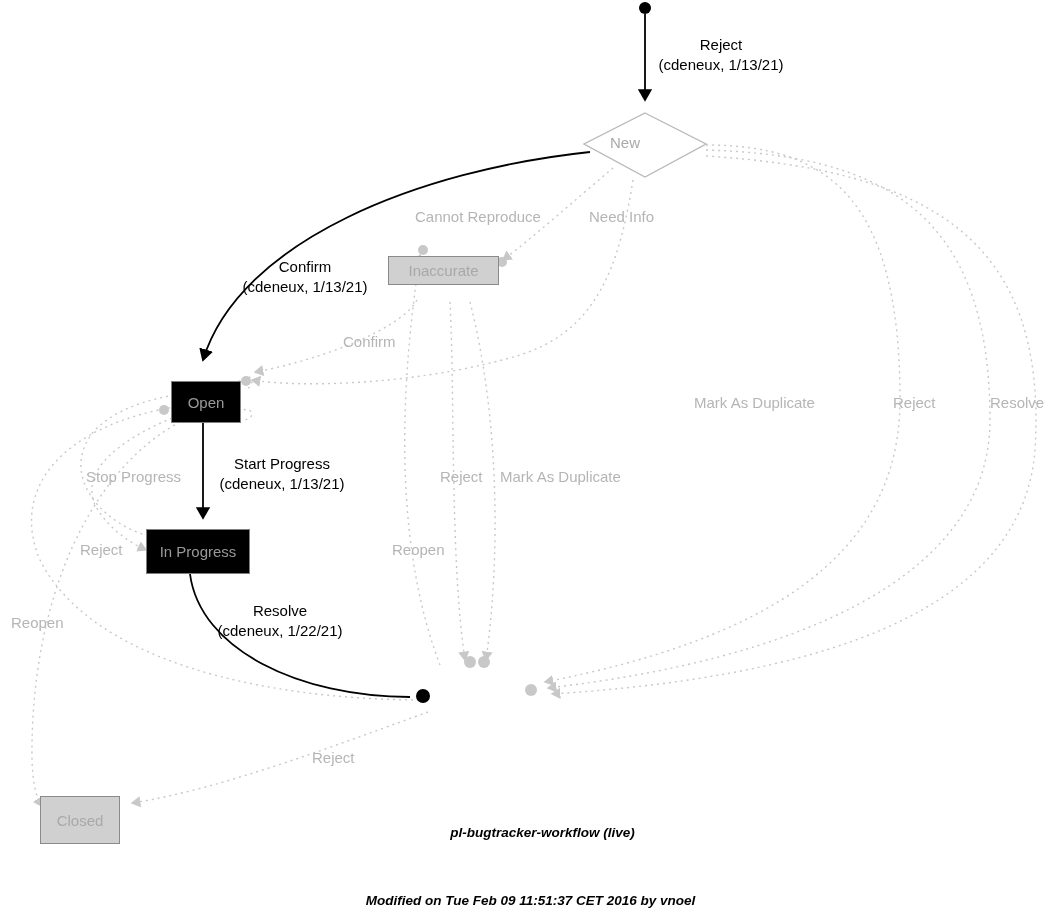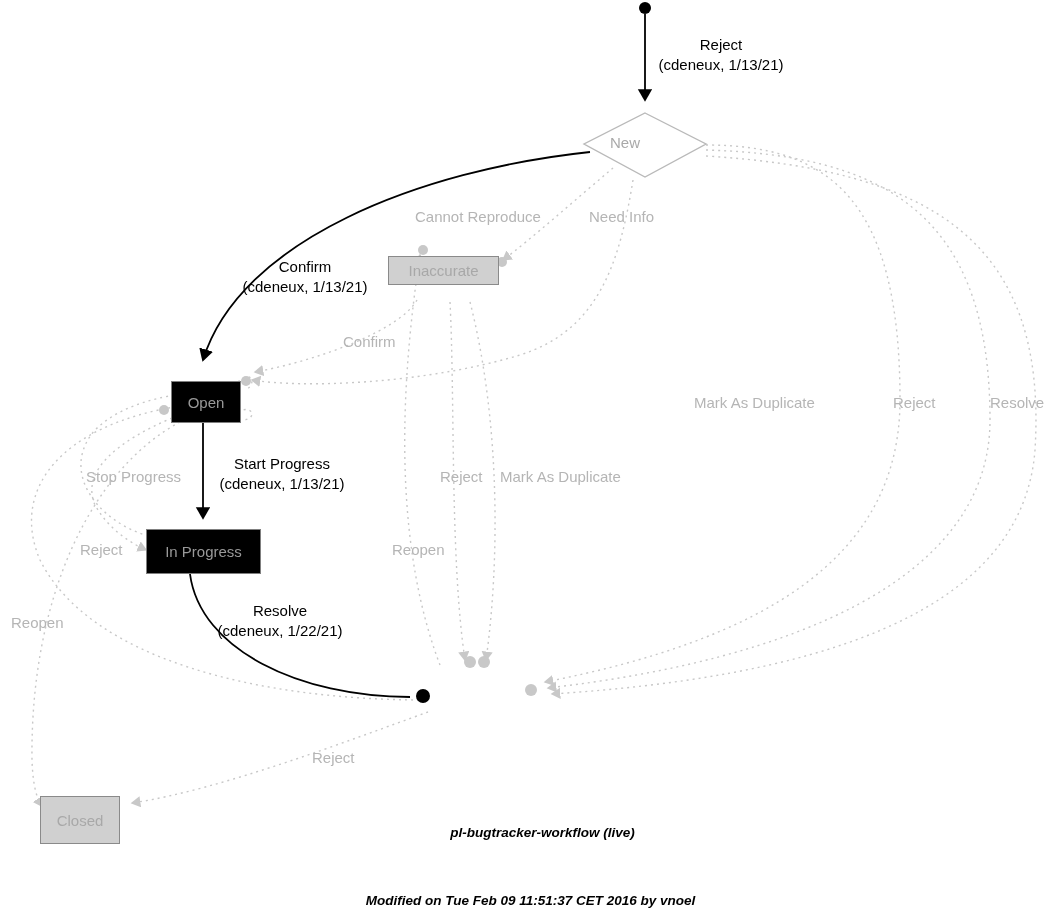--- a/index.html
+++ b/index.html
@@ -152,21 +152,21 @@
   <div class="node-diamond-label" style="left:610px; top:134px;">New</div>
 
   <div class="node node-box inactive" style="left:388px; top:256px; width:111px; height:29px;">
     <span>Inaccurate</span>
   </div>
 
   <div class="node node-box" style="left:171px; top:381px; width:70px; height:42px;">
     <span>Open</span>
   </div>
 
-  <div class="node node-box" style="left:146px; top:529px; width:115px; height:45px;">
+  <div class="node node-box" style="left:146px; top:529px; width:104px; height:45px;">
     <span>In Progress</span>
   </div>
 
 
   <div class="node node-box inactive" style="left:40px; top:796px; width:80px; height:48px;">
     <span>Closed</span>
   </div>
 
   <div class="edge-label active" style="left:648px; top:35px; width:146px;">
     <span class="l1">Reject</span>

